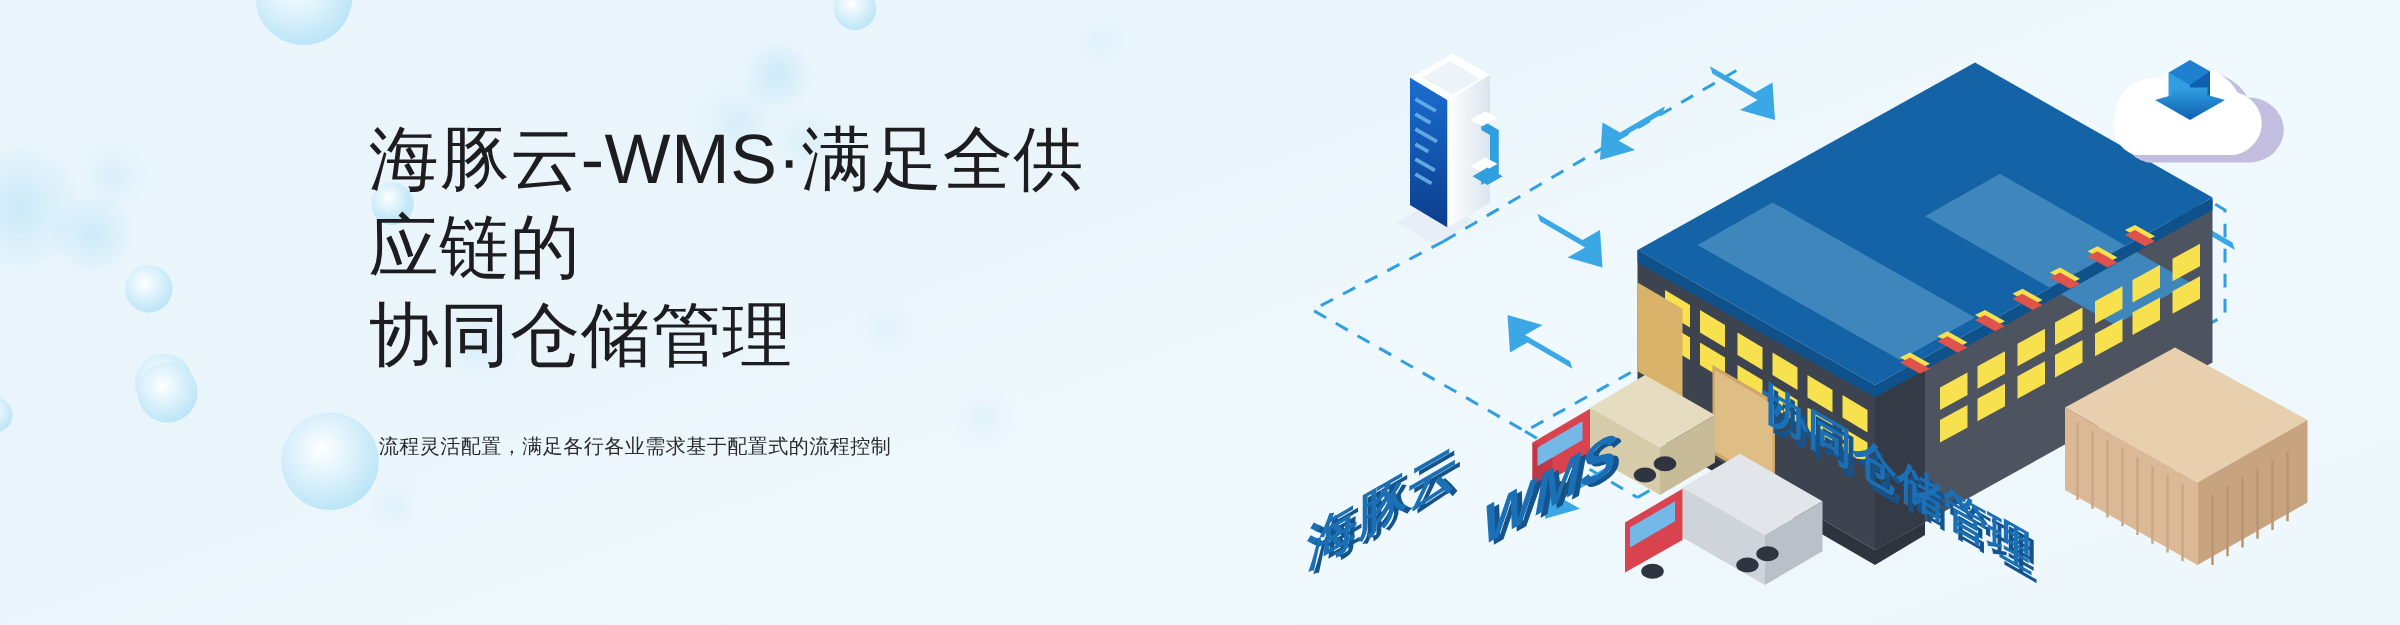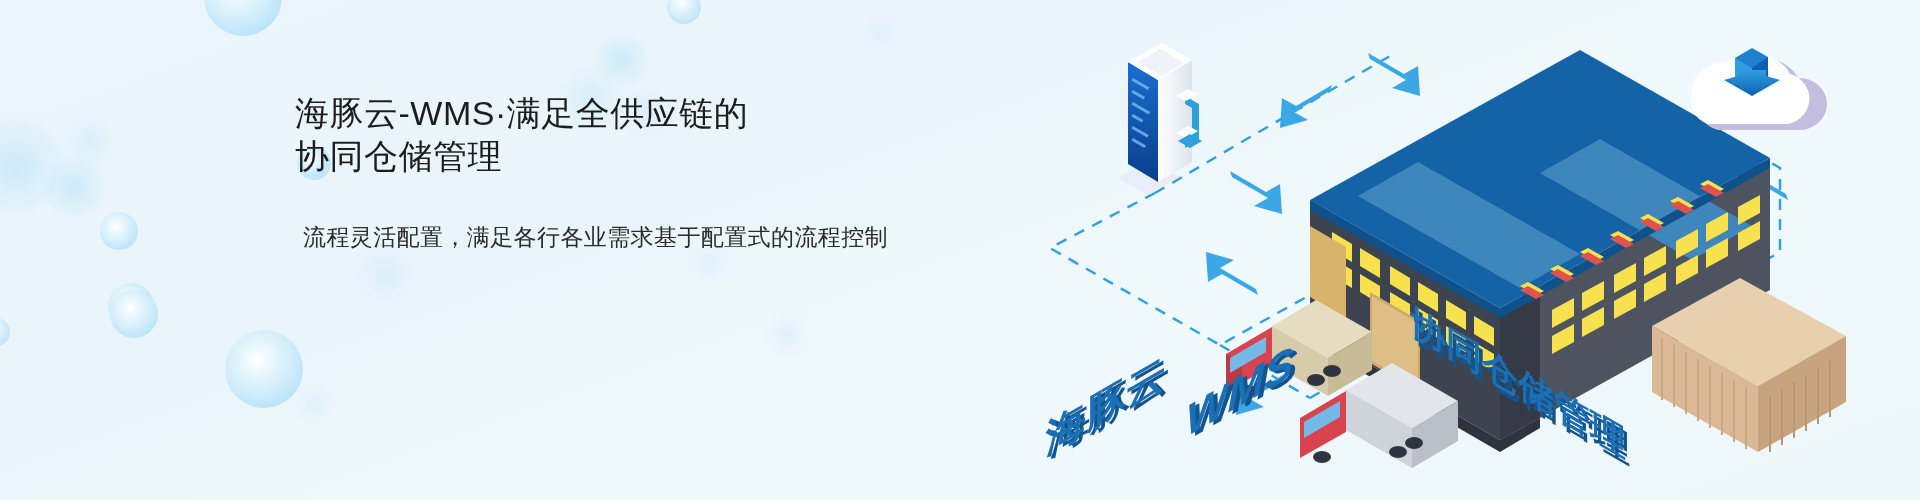--- a/index.html
+++ b/index.html
@@ -47,36 +47,37 @@
   
   #text-block {
     position: absolute;
     left: 295px;
     top: 92px;
     width: 620px;
     z-index: 6;
   }
   #headline {
     margin: 0;
-    font-size: 34px;
+    font-size: 56px;
     line-height: 1.26;
     font-weight: 400;
     color: #1d1d1f;
     letter-spacing: 0.5px;
     white-space: pre-line;
   }
   #subheadline {
     margin: 0;
     padding-top: 42px;
     padding-left: 8px;
-    font-size: 23px;
+    font-size: 16px;
     line-height: 1.5;
     font-weight: 400;
     color: #2b2b2d;
     letter-spacing: 0.4px;
+    font-family: Liberation Mono, monospace;
   }
 
   
   #illustration {
     position: absolute;
     right: 0;
     top: 0;
     width: 940px;
     height: 500px;
     z-index: 5;

